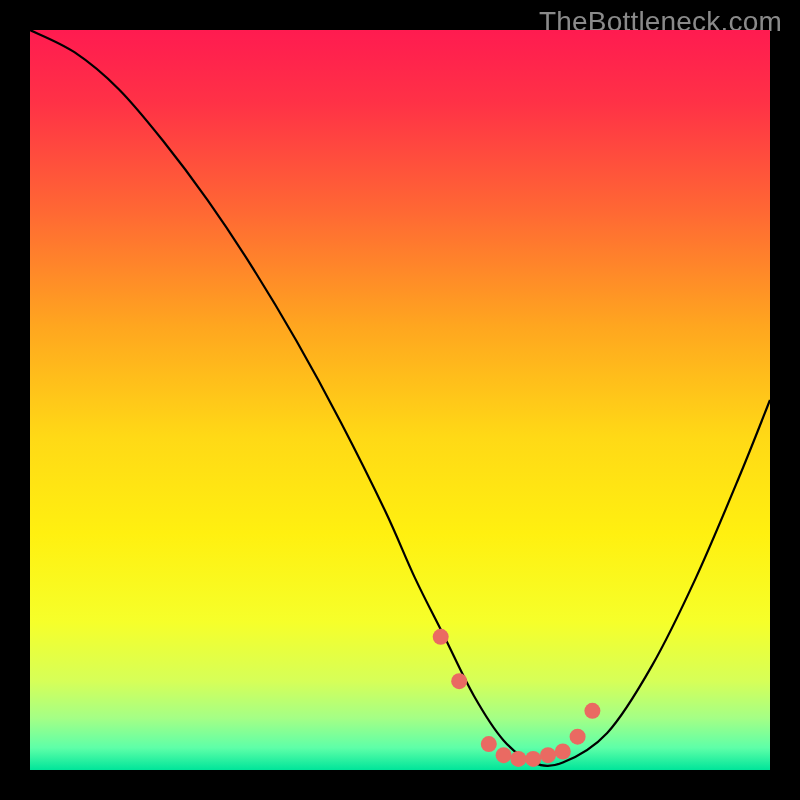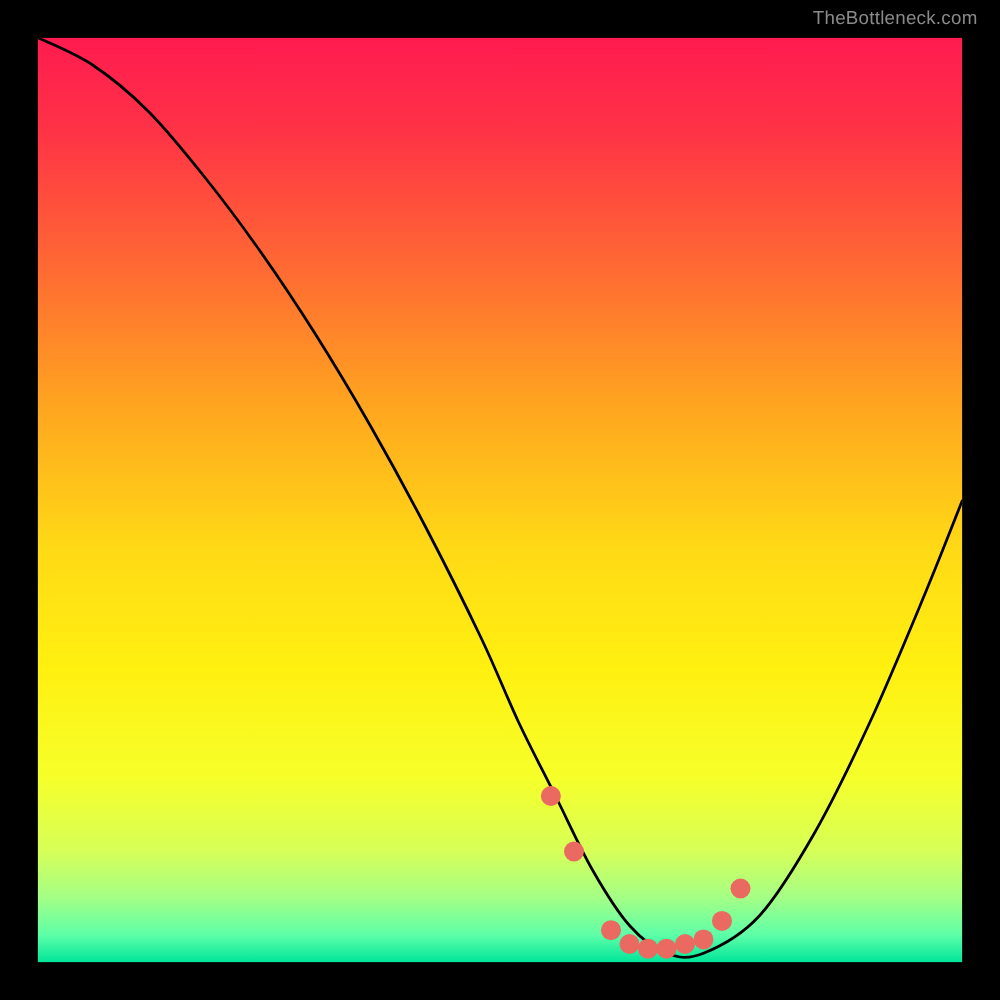--- a/index.html
+++ b/index.html
@@ -29,21 +29,21 @@
     left: 0;
     top: 0;
     width: 100%;
     height: 100%;
   }
   .watermark {
     position: absolute;
     top: 6px;
     right: 18px;
     font-family: Arial, Helvetica, sans-serif;
-    font-size: 15px;
+    font-size: 28px;
     color: #8a8a8a;
     letter-spacing: 0.2px;
   }
   svg.curve {
     position: absolute;
     left: 0;
     top: 0;
     width: 100%;
     height: 100%;
   }

